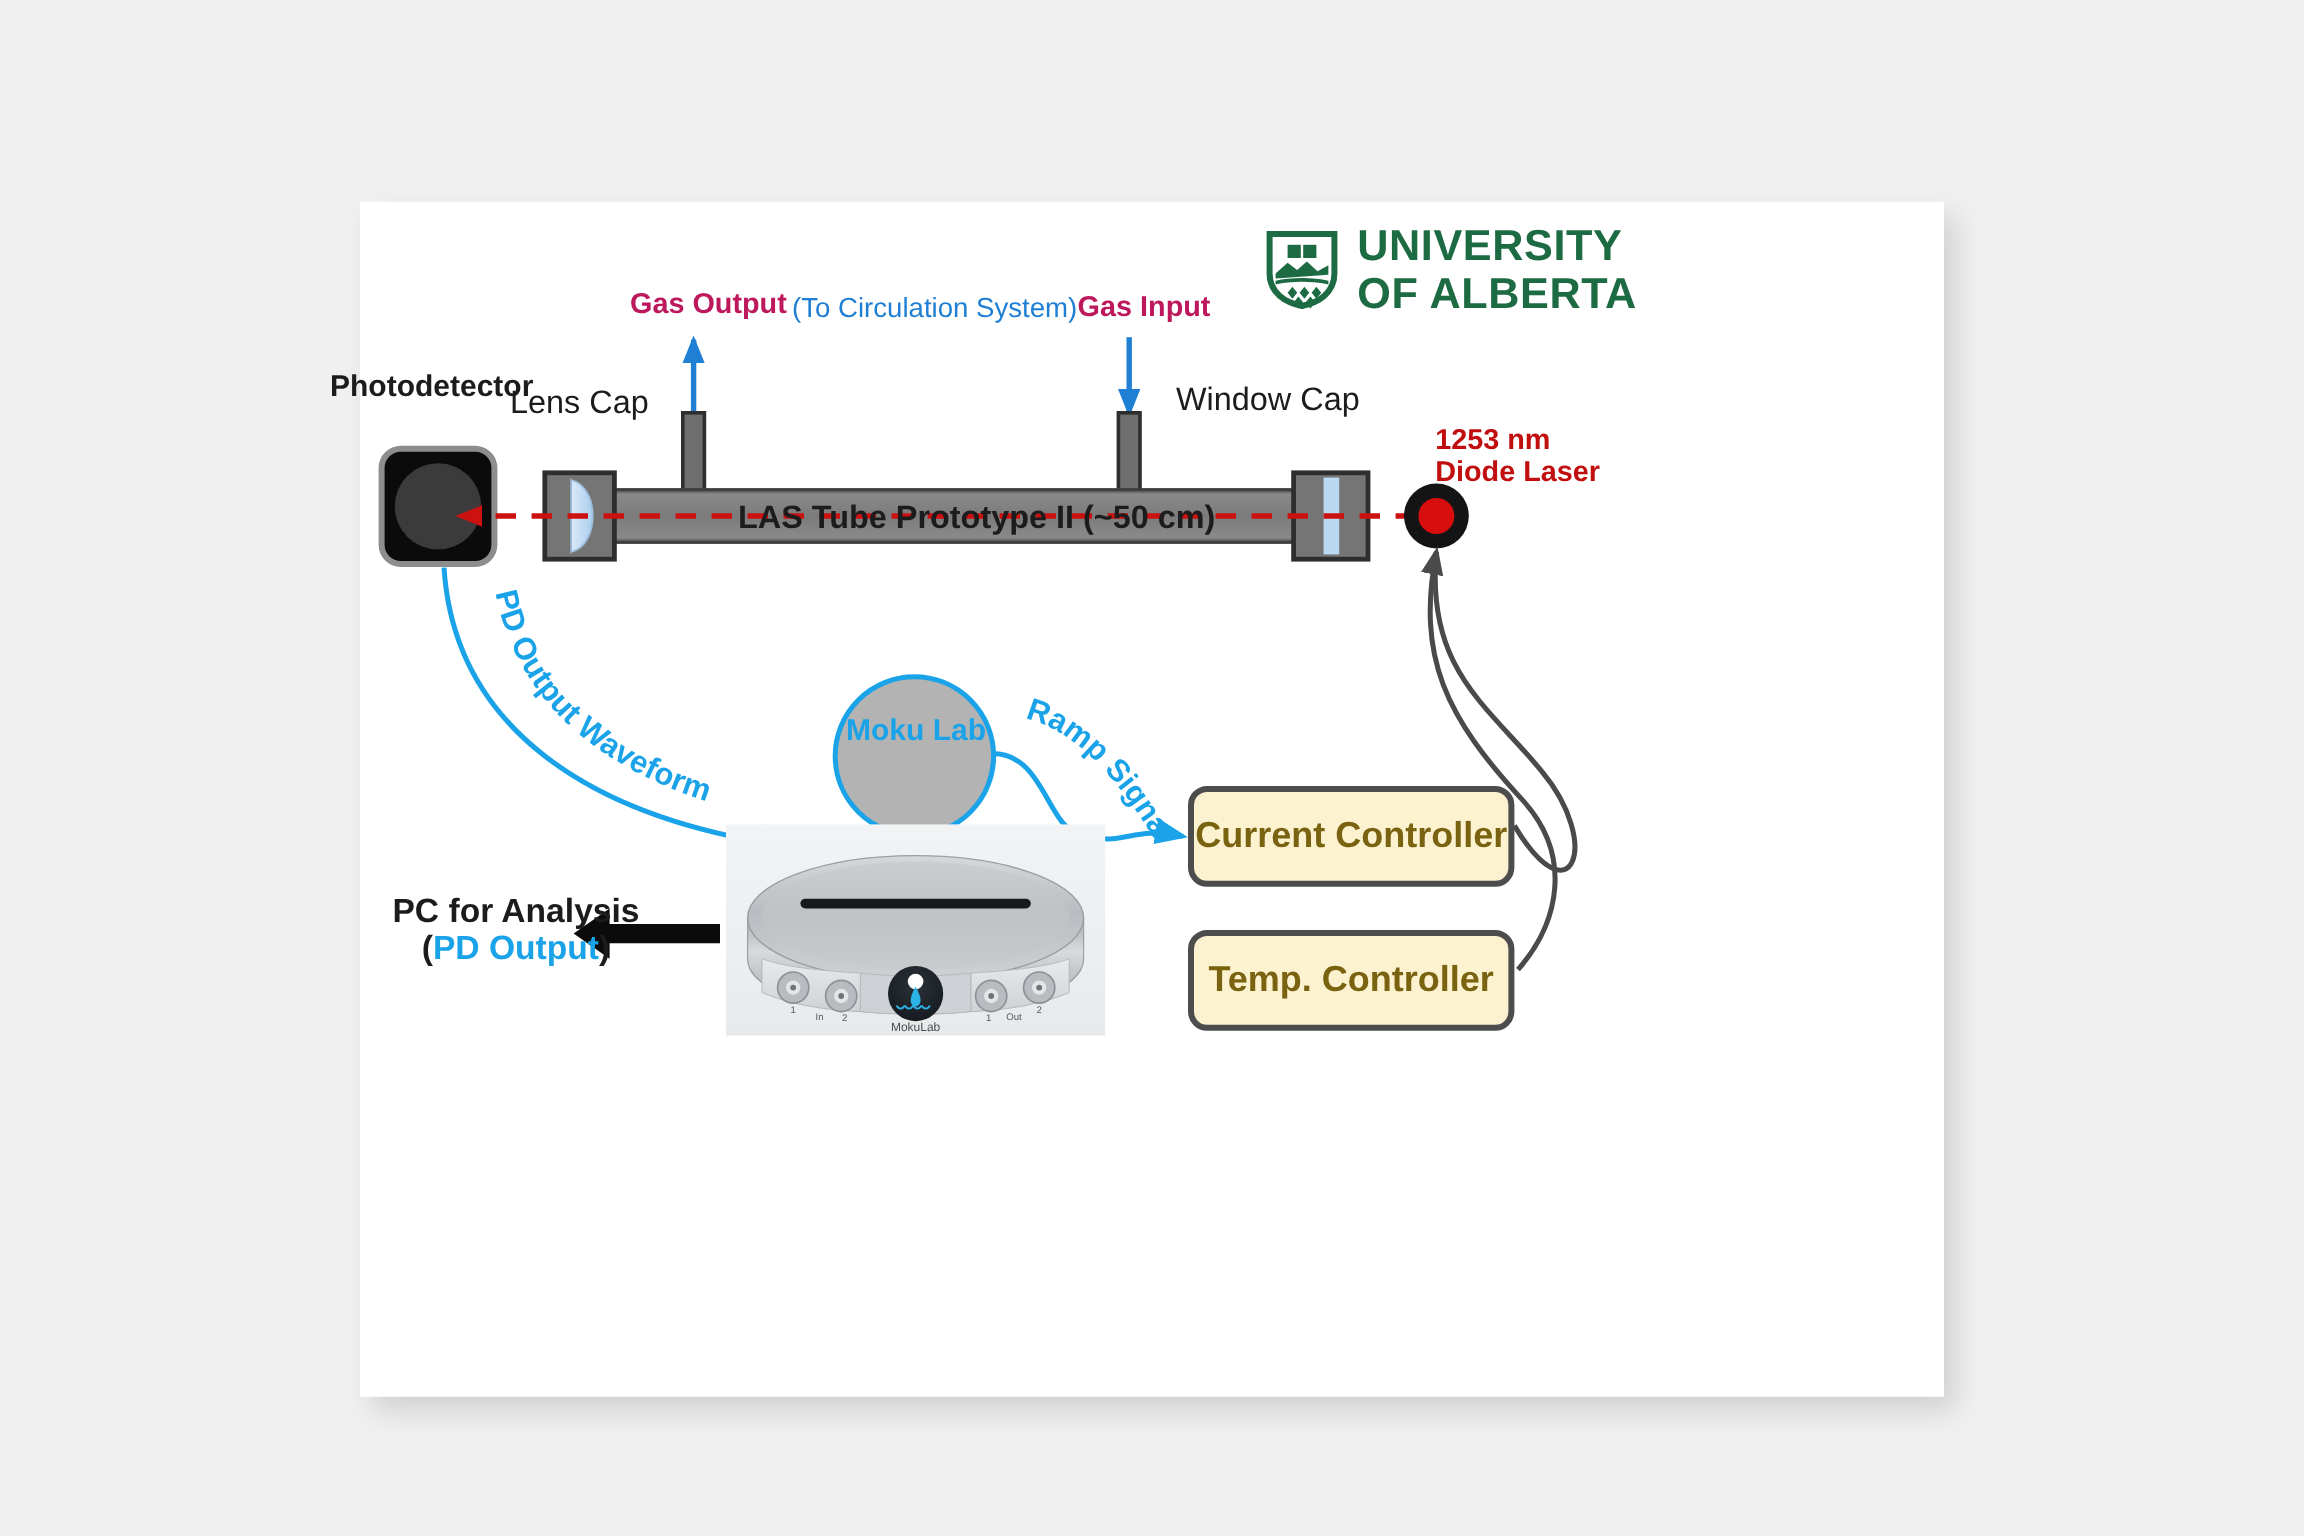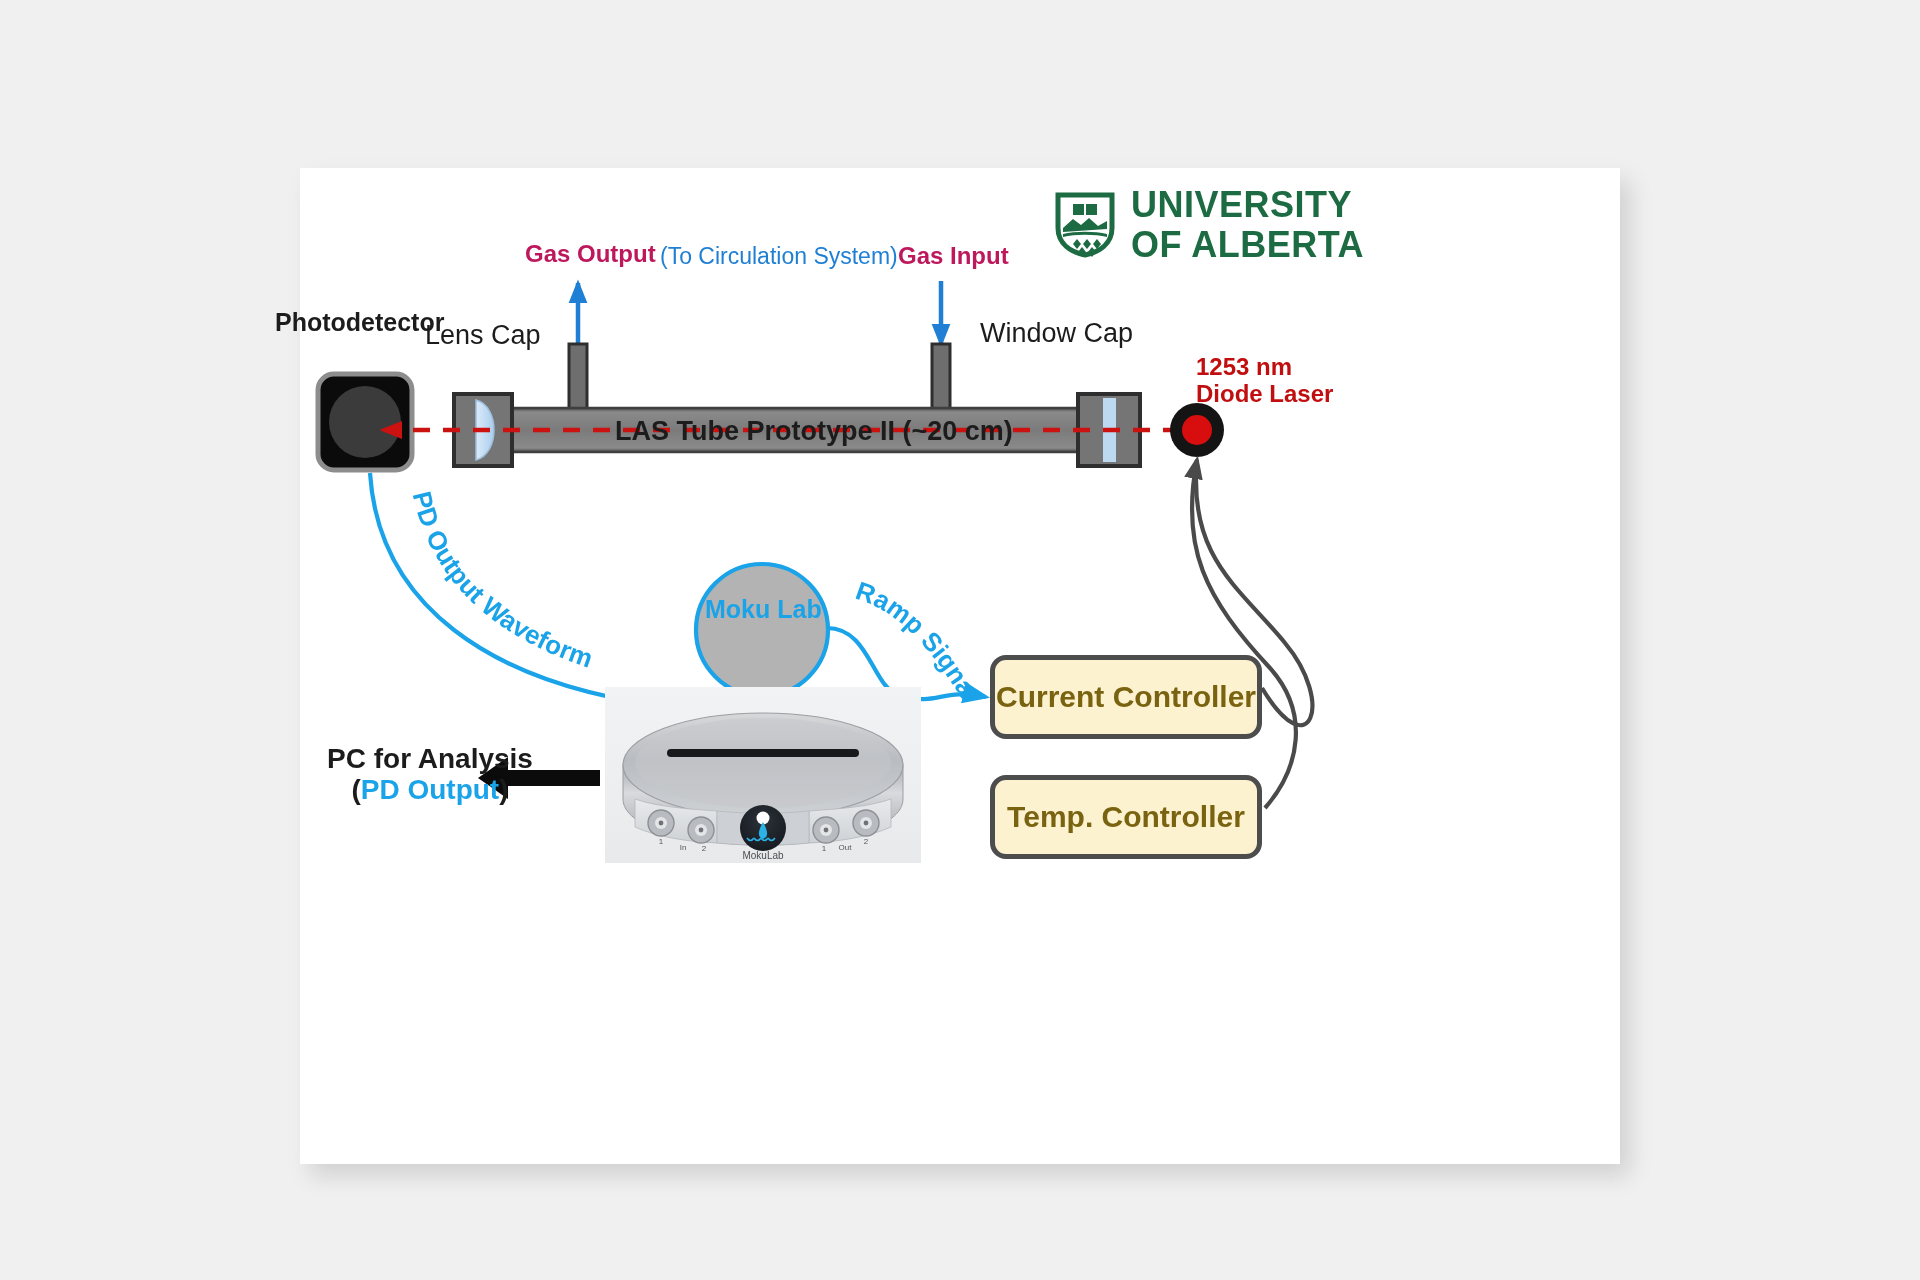--- a/index.html
+++ b/index.html
@@ -226,21 +226,21 @@
       </div>
     </div>
 
     <div class="lbl bold blueA" id="lbl-gas-output">Gas Output</div>
     <div class="lbl blue" id="lbl-circulation">(To Circulation System)</div>
     <div class="lbl bold blueA" id="lbl-gas-input">Gas Input</div>
 
     <div class="lbl bold dark" id="lbl-photodetector">Photodetector</div>
     <div class="lbl dark" id="lbl-lenscap">Lens Cap</div>
     <div class="lbl dark" id="lbl-windowcap">Window Cap</div>
-    <div class="lbl bold dark" id="lbl-tube">LAS Tube Prototype II (~20 cm)</div>
+    <div class="lbl bold dark" id="lbl-tube">LAS Tube Prototype II (~50 cm)</div>
 
     <div class="lbl bold red" id="lbl-laser">
       <div>1253 nm</div>
       <div>Diode  Laser</div>
     </div>
 
     <div class="lbl bold cyan" id="lbl-moku">Moku Lab</div>
 
     <div class="lbl bold dark" id="lbl-pc">
       <div>PC for Analysis</div>

